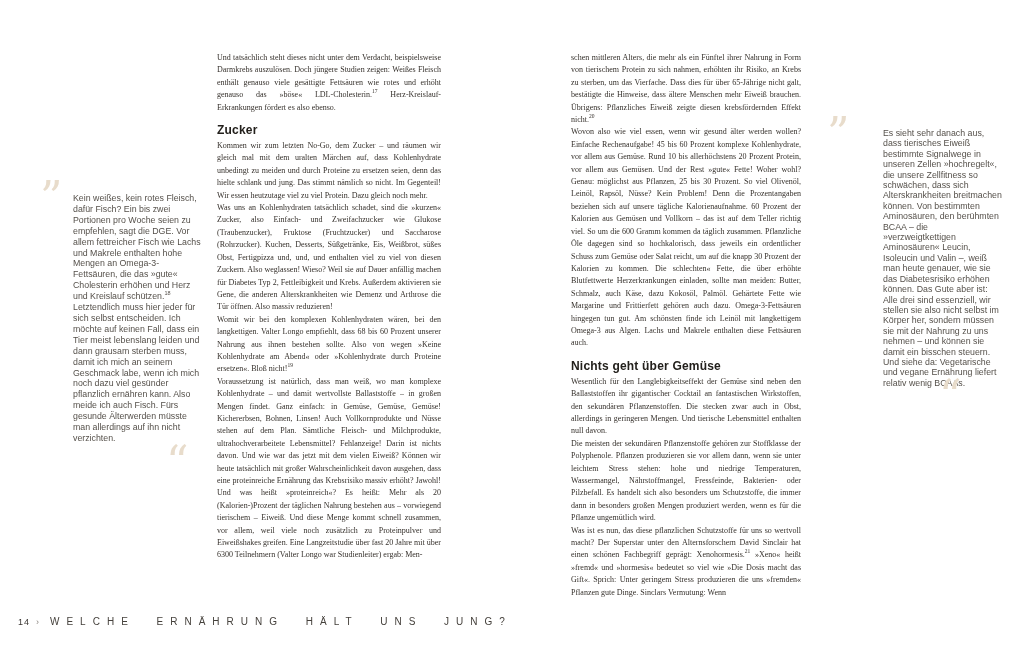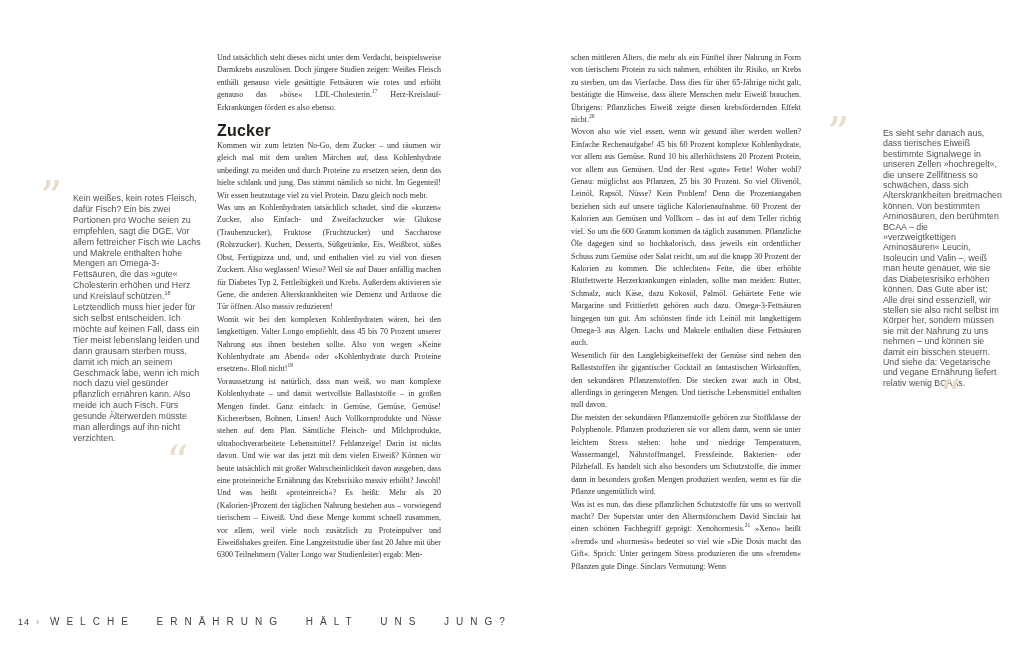--- a/index.html
+++ b/index.html
@@ -15,21 +15,21 @@
     position:absolute; top:52px;
     font-size:8px; line-height:12.4px;
     text-align:justify; hyphens:auto; -webkit-hyphens:auto;
     color:#35302b;
   }
   .col1 { left:217px; width:224px; }
   .col2 { left:571px; width:230px; }
   .col p { margin:0; }
   .col h3 {
     font-family:"Liberation Sans", sans-serif;
-    font-size:16px; line-height:13px; font-weight:700;
+    font-size:12px; line-height:13px; font-weight:700;
     letter-spacing:0.2px; color:#23201c;
     margin:10px 0 3px 0; text-align:left;
   }
   sup { font-size:5.5px; line-height:0; vertical-align:super; }
 
   
   .note {
     position:absolute;
     font-family:"Liberation Sans", sans-serif;
     color:#55504a; text-align:left;
@@ -76,27 +76,28 @@
   <aside class="note left-note">
     <p><span>Kein weißes, kein rotes Fleisch, dafür Fisch? Ein bis zwei Portionen pro Woche seien zu empfehlen, sagt die DGE. Vor allem fettreicher Fisch wie Lachs und Makrele enthalten hohe Mengen an Omega-3-Fettsäuren, die das »gute« Cholesterin erhöhen und Herz und Kreislauf schützen.</span><sup>18</sup><span> Letztendlich muss hier jeder für sich selbst entscheiden. Ich möchte auf keinen Fall, dass ein Tier meist lebenslang leiden und dann grausam sterben muss, damit ich mich an seinem Geschmack labe, wenn ich mich noch dazu viel gesünder pflanzlich ernähren kann. Also meide ich auch Fisch. Fürs gesunde Älterwerden müsste man allerdings auf ihn nicht verzichten.</span></p>
   </aside>
   <div class="quote-mark qm-close-left">“</div>
 
   <main class="col col1">
     <p><span>Und tatsächlich steht dieses nicht unter dem Verdacht, beispielsweise Darmkrebs auszulösen. Doch jüngere Studien zeigen: Weißes Fleisch enthält genauso viele gesättigte Fettsäuren wie rotes und erhöht genauso das »böse« LDL-Cholesterin.</span><sup>17</sup><span> Herz-Kreislauf-Erkrankungen fördert es also ebenso.</span></p>
     <h3>Zucker</h3>
     <p>Kommen wir zum letzten No-Go, dem Zucker – und räumen wir gleich mal mit dem uralten Märchen auf, dass Kohlenhydrate unbedingt zu meiden und durch Proteine zu ersetzen seien, denn das hielte schlank und jung. Das stimmt nämlich so nicht. Im Gegenteil! Wir essen heutzutage viel zu viel Protein. Dazu gleich noch mehr.</p>
     <p>Was uns an Kohlenhydraten tatsächlich schadet, sind die »kurzen« Zucker, also Einfach- und Zweifachzucker wie Glukose (Traubenzucker), Fruktose (Fruchtzucker) und Saccharose (Rohrzucker). Kuchen, Desserts, Süßgetränke, Eis, Weißbrot, süßes Obst, Fertigpizza und, und, und enthalten viel zu viel von diesen Zuckern. Also weglassen! Wieso? Weil sie auf Dauer anfällig machen für Diabetes Typ 2, Fettleibigkeit und Krebs. Außerdem aktivieren sie Gene, die anderen Alterskrankheiten wie Demenz und Arthrose die Tür öffnen. Also massiv reduzieren!</p>
-    <p><span>Womit wir bei den komplexen Kohlenhydraten wären, bei den langkettigen. Valter Longo empfiehlt, dass 45 bis 70 Prozent unserer Nahrung aus ihnen bestehen sollte. Also von wegen »Keine Kohlenhydrate am Abend« oder »Kohlenhydrate durch Proteine ersetzen«. Bloß nicht!</span><sup>19</sup></p>
+    <p><span>Womit wir bei den komplexen Kohlenhydraten wären, bei den langkettigen. Valter Longo empfiehlt, dass 68 bis 60 Prozent unserer Nahrung aus ihnen bestehen sollte. Also von wegen »Keine Kohlenhydrate am Abend« oder »Kohlenhydrate durch Proteine ersetzen«. Bloß nicht!</span><sup>19</sup></p>
     <p>Voraussetzung ist natürlich, dass man weiß, wo man komplexe Kohlenhydrate – und damit wertvollste Ballaststoffe – in großen Mengen findet. Ganz einfach: in Gemüse, Gemüse, Gemüse! Kichererbsen, Bohnen, Linsen! Auch Vollkornprodukte und Nüsse stehen auf dem Plan. Sämtliche Fleisch- und Milchprodukte, ultrahochverarbeitete Lebensmittel? Fehlanzeige! Darin ist nichts davon. Und wie war das jetzt mit dem vielen Eiweiß? Können wir heute tatsächlich mit großer Wahrscheinlichkeit davon ausgehen, dass eine proteinreiche Ernährung das Krebsrisiko massiv erhöht? Jawohl! Und was heißt »proteinreich«? Es heißt: Mehr als 20 (Kalorien-)Prozent der täglichen Nahrung bestehen aus – vorwiegend tierischem – Eiweiß. Und diese Menge kommt schnell zusammen, vor allem, weil viele noch zusätzlich zu Proteinpulver und Eiweißshakes greifen. Eine Langzeitstudie über fast 20 Jahre mit über 6300 Teilnehmern (Valter Longo war Studienleiter) ergab: Men-</p>
   </main>
 
   <main class="col col2">
     <p><span>schen mittleren Alters, die mehr als ein Fünftel ihrer Nahrung in Form von tierischem Protein zu sich nahmen, erhöhten ihr Risiko, an Krebs zu sterben, um das Vierfache. Dass dies für über 65-Jährige nicht galt, bestätigte die Hinweise, dass ältere Menschen mehr Eiweiß brauchen. Übrigens: Pflanzliches Eiweiß zeigte diesen krebsfördernden Effekt nicht.</span><sup>20</sup></p>
     <p>Wovon also wie viel essen, wenn wir gesund älter werden wollen? Einfache Rechenaufgabe! 45 bis 60 Prozent komplexe Kohlenhydrate, vor allem aus Gemüse. Rund 10 bis allerhöchstens 20 Prozent Protein, vor allem aus Gemüsen. Und der Rest »gute« Fette! Woher wohl? Genau: möglichst aus Pflanzen, 25 bis 30 Prozent. So viel Olivenöl, Leinöl, Rapsöl, Nüsse? Kein Problem! Denn die Prozentangaben beziehen sich auf unsere tägliche Kalorienaufnahme. 60 Prozent der Kalorien aus Gemüsen und Vollkorn – das ist auf dem Teller richtig viel. So um die 600 Gramm kommen da täglich zusammen. Pflanzliche Öle dagegen sind so hochkalorisch, dass jeweils ein ordentlicher Schuss zum Gemüse oder Salat reicht, um auf die knapp 30 Prozent der Kalorien zu kommen. Die schlechten« Fette, die über erhöhte Blutfettwerte Herzerkrankungen einladen, sollte man meiden: Butter, Schmalz, auch Käse, dazu Kokosöl, Palmöl. Gehärtete Fette wie Margarine und Frittierfett gehören auch dazu. Omega-3-Fettsäuren hingegen tun gut. Am schönsten finde ich Leinöl mit langkettigem Omega-3 aus Algen. Lachs und Makrele enthalten diese Fettsäuren auch.</p>
+    <h3>Nichts geht über Gemüse</h3>
     <p>Wesentlich für den Langlebigkeitseffekt der Gemüse sind neben den Ballaststoffen ihr gigantischer Cocktail an fantastischen Wirkstoffen, den sekundären Pflanzenstoffen. Die stecken zwar auch in Obst, allerdings in geringeren Mengen. Und tierische Lebensmittel enthalten null davon.</p>
     <p>Die meisten der sekundären Pflanzenstoffe gehören zur Stoffklasse der Polyphenole. Pflanzen produzieren sie vor allem dann, wenn sie unter leichtem Stress stehen: hohe und niedrige Temperaturen, Wassermangel, Nährstoffmangel, Fressfeinde, Bakterien- oder Pilzbefall. Es handelt sich also besonders um Schutzstoffe, die immer dann in besonders großen Mengen produziert werden, wenn es für die Pflanze ungemütlich wird.</p>
     <p><span>Was ist es nun, das diese pflanzlichen Schutzstoffe für uns so wertvoll macht? Der Superstar unter den Alternsforschern David Sinclair hat einen schönen Fachbegriff geprägt: Xenohormesis.</span><sup>21</sup><span> »Xeno« heißt »fremd« und »hormesis« bedeutet so viel wie »Die Dosis macht das Gift«. Sprich: Unter geringem Stress produzieren die uns »fremden« Pflanzen gute Dinge. Sinclars Vermutung: Wenn</span></p>
   </main>
 
   <div class="quote-mark qm-open-right">”</div>
   <aside class="note right-note">
     <p>Es sieht sehr danach aus, dass tierisches Eiweiß bestimmte Signalwege in unseren Zellen »hochregelt«, die unsere Zellfitness so schwächen, dass sich Alterskrankheiten breitmachen können. Von bestimmten Aminosäuren, den berühmten BCAA – die »verzweigtkettigen Aminosäuren« Leucin, Isoleucin und Valin –, weiß man heute genauer, wie sie das Diabetesrisiko erhöhen können. Das Gute aber ist: Alle drei sind essenziell, wir stellen sie also nicht selbst im Körper her, sondern müssen sie mit der Nahrung zu uns nehmen – und können sie damit ein bisschen steuern. Und siehe da: Vegetarische und vegane Ernährung liefert relativ wenig BCAAs.</p>
   </aside>
   <div class="quote-mark qm-close-right">“</div>

